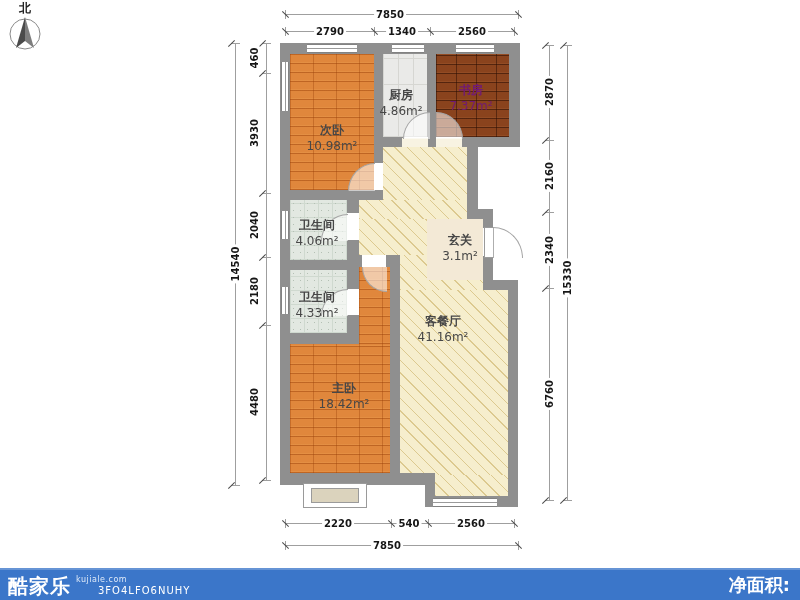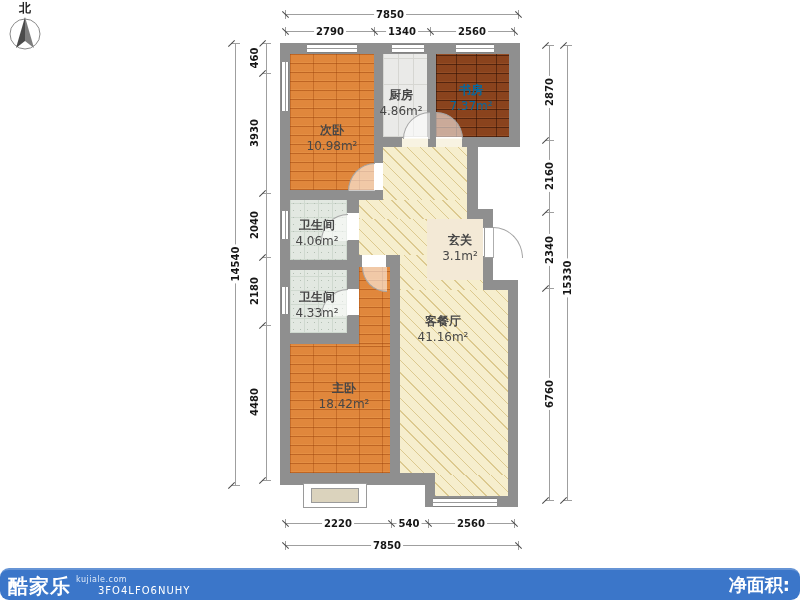--- a/index.html
+++ b/index.html
@@ -68,21 +68,21 @@
   .dim-label{position:absolute;transform:translate(-50%,-50%);background:#fff;padding:0 2px;
              font-size:10px;font-weight:700;color:#161616;white-space:nowrap;}
   .dim-label-v{position:absolute;transform:translate(-50%,-50%) rotate(-90deg);background:#fff;padding:0 2px;
              font-size:10px;font-weight:700;color:#161616;white-space:nowrap;}
 
   
   .north{position:absolute;left:6px;top:2px;width:38px;text-align:center;}
   .north .nlab{font-size:12px;font-weight:700;color:#222;line-height:12px;}
 
   
-  .footer{position:absolute;left:0;top:568px;width:800px;height:32px;background:var(--footer-blue);border-top:2px solid rgba(255,255,255,.22);box-sizing:border-box;border-radius:9px;}
+  .footer{position:absolute;left:0;top:568px;width:800px;height:32px;background:var(--footer-blue);border-top:2px solid rgba(255,255,255,.22);box-sizing:border-box;}
   .brand{position:absolute;left:8px;top:3px;color:#fff;font-size:20px;font-weight:800;letter-spacing:1px;}
   .site{position:absolute;left:76px;top:5px;color:#dfeaf9;font-size:8px;letter-spacing:.5px;}
   .code{position:absolute;left:98px;top:15px;color:#fff;font-size:10px;letter-spacing:1px;}
   .netarea{position:absolute;right:10px;top:3px;color:#fff;font-size:18px;font-weight:800;display:flex;gap:8px;}
 </style>
 </head>
 <body>
 
 <div class="canvas">
 
@@ -170,21 +170,21 @@
   <div class="arc arc-tr" style="left:493px;top:227px;width:29px;height:30px;background:rgba(255,255,255,.2);"></div>
 
   <div class="room-label" style="left:332px;top:138px;">
     <div class="nm">次卧</div>
     <div class="ar">10.98m²</div>
   </div>
   <div class="room-label" style="left:401px;top:103px;">
     <div class="nm">厨房</div>
     <div class="ar">4.86m²</div>
   </div>
-  <div class="room-label" style="left:471px;top:98px;color:#0369a1;">
+  <div class="room-label" style="left:471px;top:98px;color:#701a75;">
     <div class="nm">书房</div>
     <div class="ar">7.37m²</div>
   </div>
   <div class="room-label" style="left:317px;top:233px;">
     <div class="nm">卫生间</div>
     <div class="ar">4.06m²</div>
   </div>
   <div class="room-label" style="left:317px;top:305px;">
     <div class="nm">卫生间</div>
     <div class="ar">4.33m²</div>

